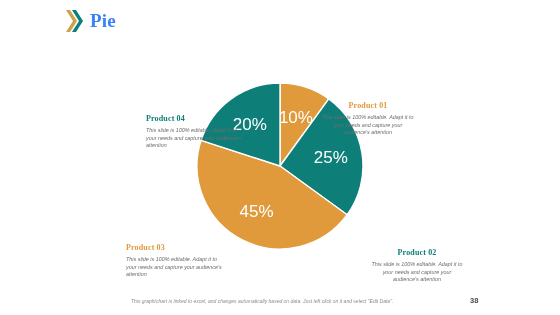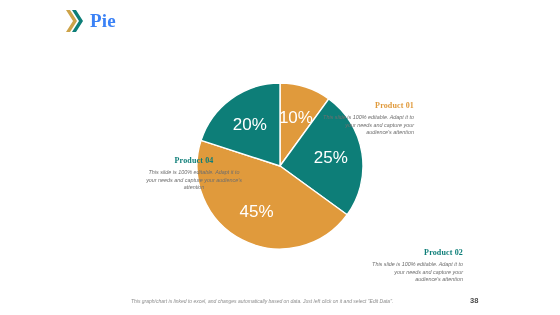--- a/index.html
+++ b/index.html
@@ -88,22 +88,22 @@
     font-family: "Liberation Sans", sans-serif;
     font-size: 5.4px;
     font-style: italic;
     color: #6e6e6e;
     line-height: 7.6px;
     margin: 0;
   }
   .title-teal   { color: #0d7e78; }
   .title-orange { color: #e09a3c; }
 
-  .align-right { text-align: center; margin-top: 42px; }
-  .align-left  { text-align: right; }
+  .align-right { text-align: left; }
+  .align-left  { text-align: center; }
 
   #callout-product-01 { left: 322px; top: 61px; width: 92px; }
   #callout-product-02 { left: 371px; top: 176px; width: 92px; margin-top: 32px; }
   #callout-product-03 { left: 126px; top: 203px; width: 96px; }
   #callout-product-04 { left: 146px; top: 74px; width: 96px; }
 
   
   #slide-footer {
     position: absolute;
     left: 0;
@@ -168,20 +168,24 @@
     <div class="callout align-left" id="callout-product-01">
       <p class="callout-title title-orange">Product 01</p>
       <p class="callout-body">This slide is 100% editable. Adapt it to your needs and capture your audience's attention</p>
     </div>
 
     <div class="callout align-left" id="callout-product-02">
       <p class="callout-title title-teal">Product 02</p>
       <p class="callout-body">This slide is 100% editable. Adapt it to your needs and capture your audience's attention</p>
     </div>
 
+    <div class="callout align-right" id="callout-product-03">
+      <p class="callout-title title-orange">Product 03</p>
+      <p class="callout-body">This slide is 100% editable. Adapt it to your needs and capture your audience's attention</p>
+    </div>
 
     <div class="callout align-right" id="callout-product-04">
       <p class="callout-title title-teal">Product 04</p>
       <p class="callout-body">This slide is 100% editable. Adapt it to your needs and capture your audience's attention</p>
     </div>
   </div>
 
   <div id="slide-footer">
     <div id="footer-note">This graph/chart is linked to excel, and changes automatically based on data. Just left click on it and select "Edit Data".</div>
     <div id="page-number">38</div>

